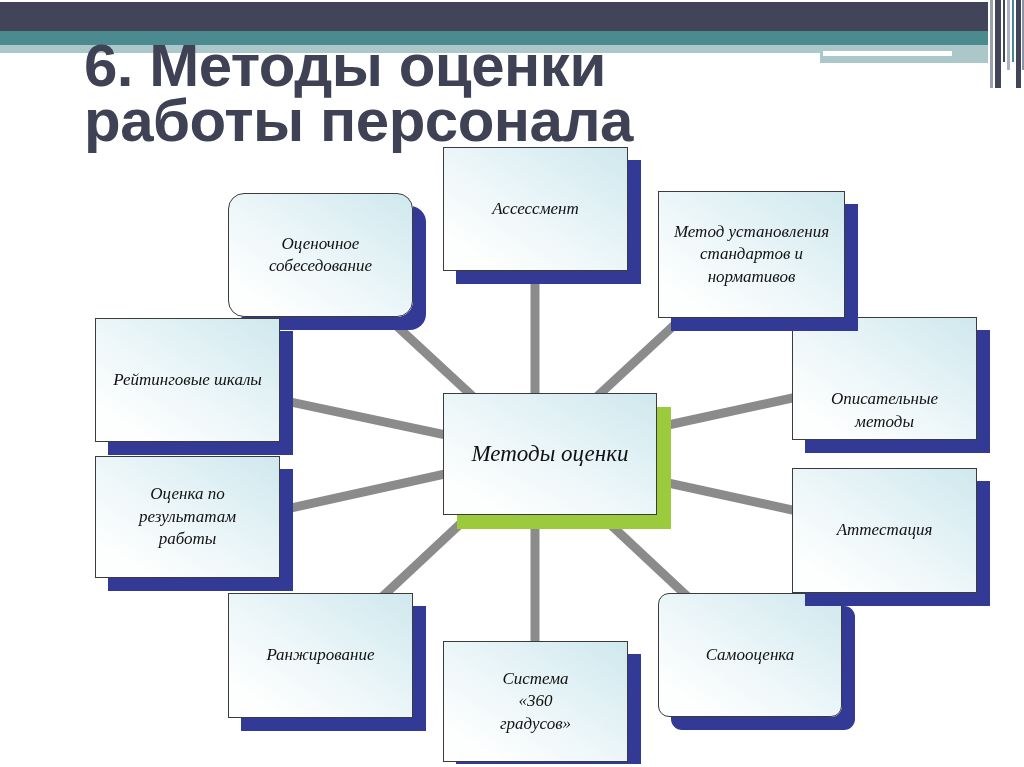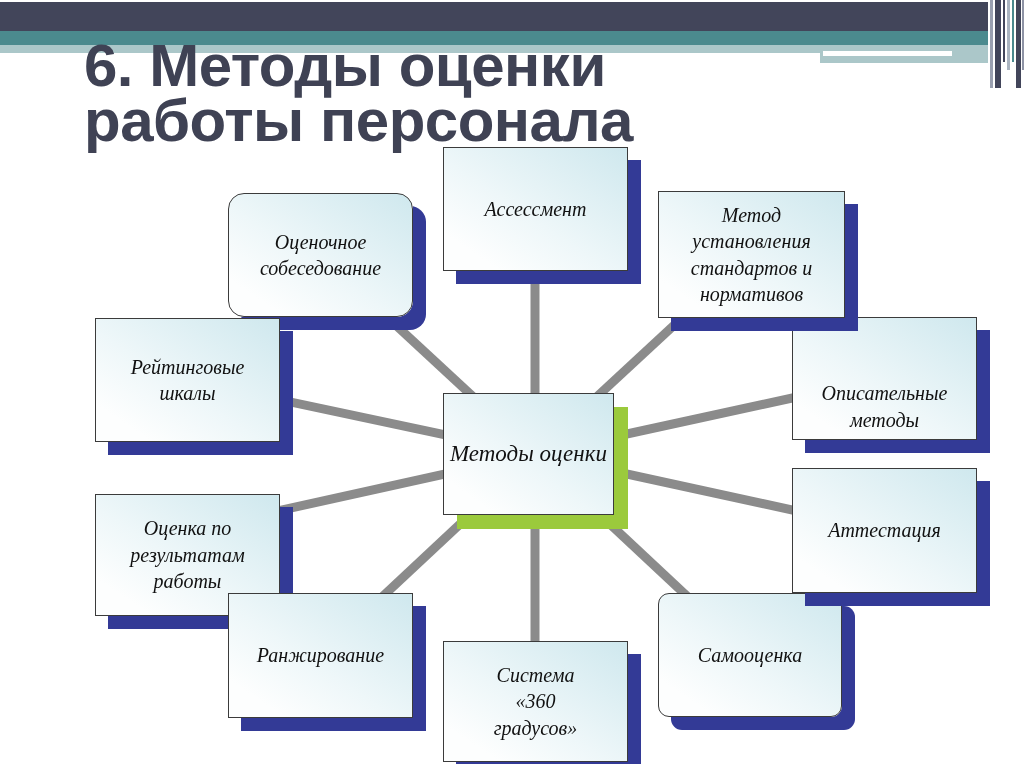--- a/index.html
+++ b/index.html
@@ -30,38 +30,38 @@
   
   .lines{position:absolute;left:0;top:0;width:1024px;height:767px;}
   .node{
     position:absolute; box-sizing:border-box;
     background:linear-gradient(to top right,#fdfefe 15%,#eef7f9 45%,#cfe8ee 100%);
     border:1.5px solid #3b3b3b;
     box-shadow:13px 13px 0 0 #333a96;
     display:flex;align-items:center;justify-content:center;text-align:center;
     padding:6px;
     font-family:"Liberation Serif", serif;font-style:italic;
-    font-size:20px;line-height:1.32;color:#111111;
+    font-size:17px;line-height:1.32;color:#111111;
     white-space:pre-line;
   }
   .center-node{
     box-shadow:14px 14px 0 0 #9bca3c;
     font-size:23px;
   }
   .n-assessment{left:443px;top:147px;width:185px;height:124px;}
   .n-interview {left:228px;top:193px;width:185px;height:124px;border-radius:16px;}
   .n-rating    {left:95px; top:318px;width:185px;height:124px;align-items:center;}
-  .n-results   {left:95px; top:494px;width:185px;height:122px;}
+  .n-results   {left:95px; top:456px;width:185px;height:122px;}
   .n-ranking   {left:228px;top:593px;width:185px;height:125px;}
   .n-system360 {left:443px;top:641px;width:185px;height:121px;}
   .n-descriptive{left:792px;top:317px;width:185px;height:123px;align-items:flex-end;}
   .n-standards {left:658px;top:191px;width:187px;height:127px;}
   .n-self      {left:658px;top:593px;width:184px;height:124px;border-radius:11px;}
   .n-attestation{left:792px;top:468px;width:185px;height:125px;}
-  .n-center    {left:443px;top:393px;width:171px;height:122px;}
+  .n-center    {left:443px;top:393px;width:214px;height:122px;}
   .bottom-edge{position:absolute;left:0;bottom:0;width:1024px;height:3px;background:#ffffff;z-index:60;}
 </style>
 </head>
 <body>
 
 <div class="slide">
 
   <div class="bar-dark"></div>
   <div class="bar-teal"></div>
   <div class="bar-lightteal"></div>

